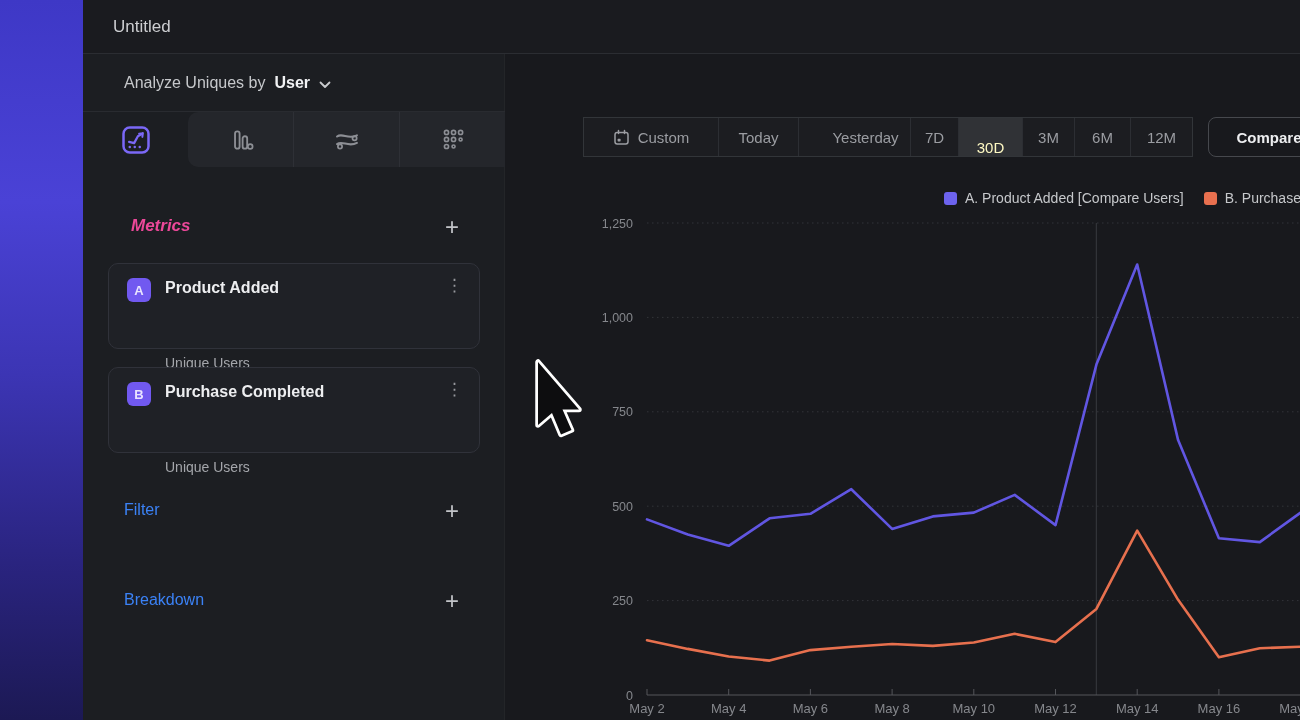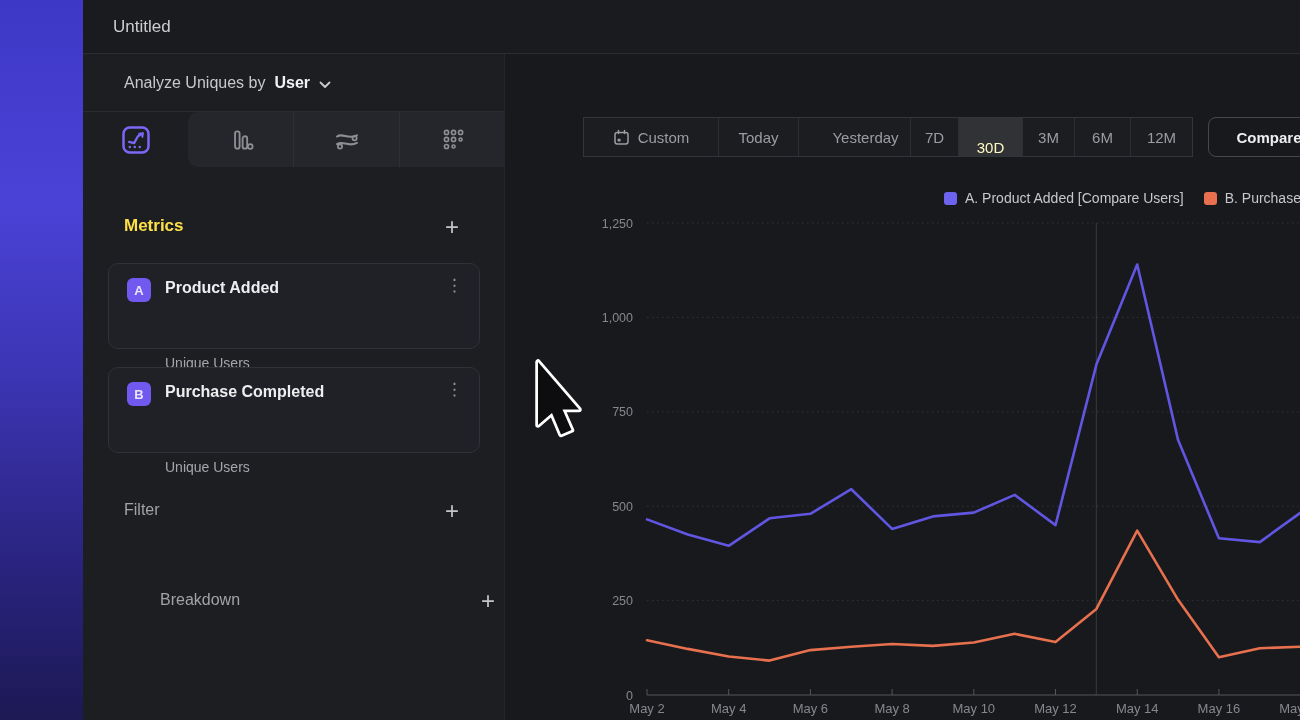--- a/index.html
+++ b/index.html
@@ -37,22 +37,22 @@
     position:absolute; left:37px; top:12px; width:32px; height:32px;
     display:flex; align-items:center; justify-content:center; cursor:pointer;
   }
   .tabgroup {
     position:absolute; left:105px; top:0; width:317px; height:55px;
     background:#24262b; border-radius:10px 0 0 10px; display:flex;
   }
   .tabgroup .tab { flex:1; display:flex; align-items:center; justify-content:center; cursor:pointer; }
   .tabgroup .tab + .tab { border-left:1px solid #2e3036; }
   .sec-head { position:absolute; left:0; width:422px; height:34px; }
-  .sec-head .t  { position:absolute; left:41px; top:6px; font-size:17px; font-weight:700; color:#fde047; }
-  .sec-head .t2 { position:absolute; left:41px; top:7px; font-size:16px; color:#a3a3a3; font-weight:400; }
+  .sec-head .t  { position:absolute; left:48px; top:6px; font-size:17px; font-weight:700; color:#ec4899;font-style:italic; }
+  .sec-head .t2 { position:absolute; left:41px; top:7px; font-size:16px; color:#3b82f6; font-weight:400; }
   .plus {
     position:absolute; right:46px; top:2px; color:#c2c4c8; font-size:24px; font-weight:300;
     line-height:30px; cursor:pointer; user-select:none;
   }
   .card {
     position:absolute; left:25px; width:372px; height:86px;
     background:#1f2126; border:1px solid #30323a; border-radius:10px; cursor:pointer;
   }
   .badge {
     position:absolute; left:18px; top:14px; width:24px; height:24px; border-radius:6px;
@@ -176,21 +176,21 @@
       <span class="mname">Purchase Completed</span>
       <span class="kebab">⋮</span>
       <span class="msub">Unique Users</span>
     </div>
 
     <div class="sec-head" style="top:440px;">
       <span class="t2">Filter</span>
       <span class="plus">+</span>
     </div>
 
-    <div class="sec-head" style="top:530px;margin-left:36px;">
+    <div class="sec-head" style="top:530px;">
       <span class="t2">Breakdown</span>
       <span class="plus">+</span>
     </div>
   </div>
 
   <div class="main">
     <div class="toolbar" id="range-bar">
         <div class="seg" style="width: 134px;">
           <svg width="17" height="17" viewBox="0 0 17 17">
             <rect x="2" y="3.5" width="13" height="11.5" rx="2.2" fill="none" stroke="#9b9da2" stroke-width="1.5"></rect>

